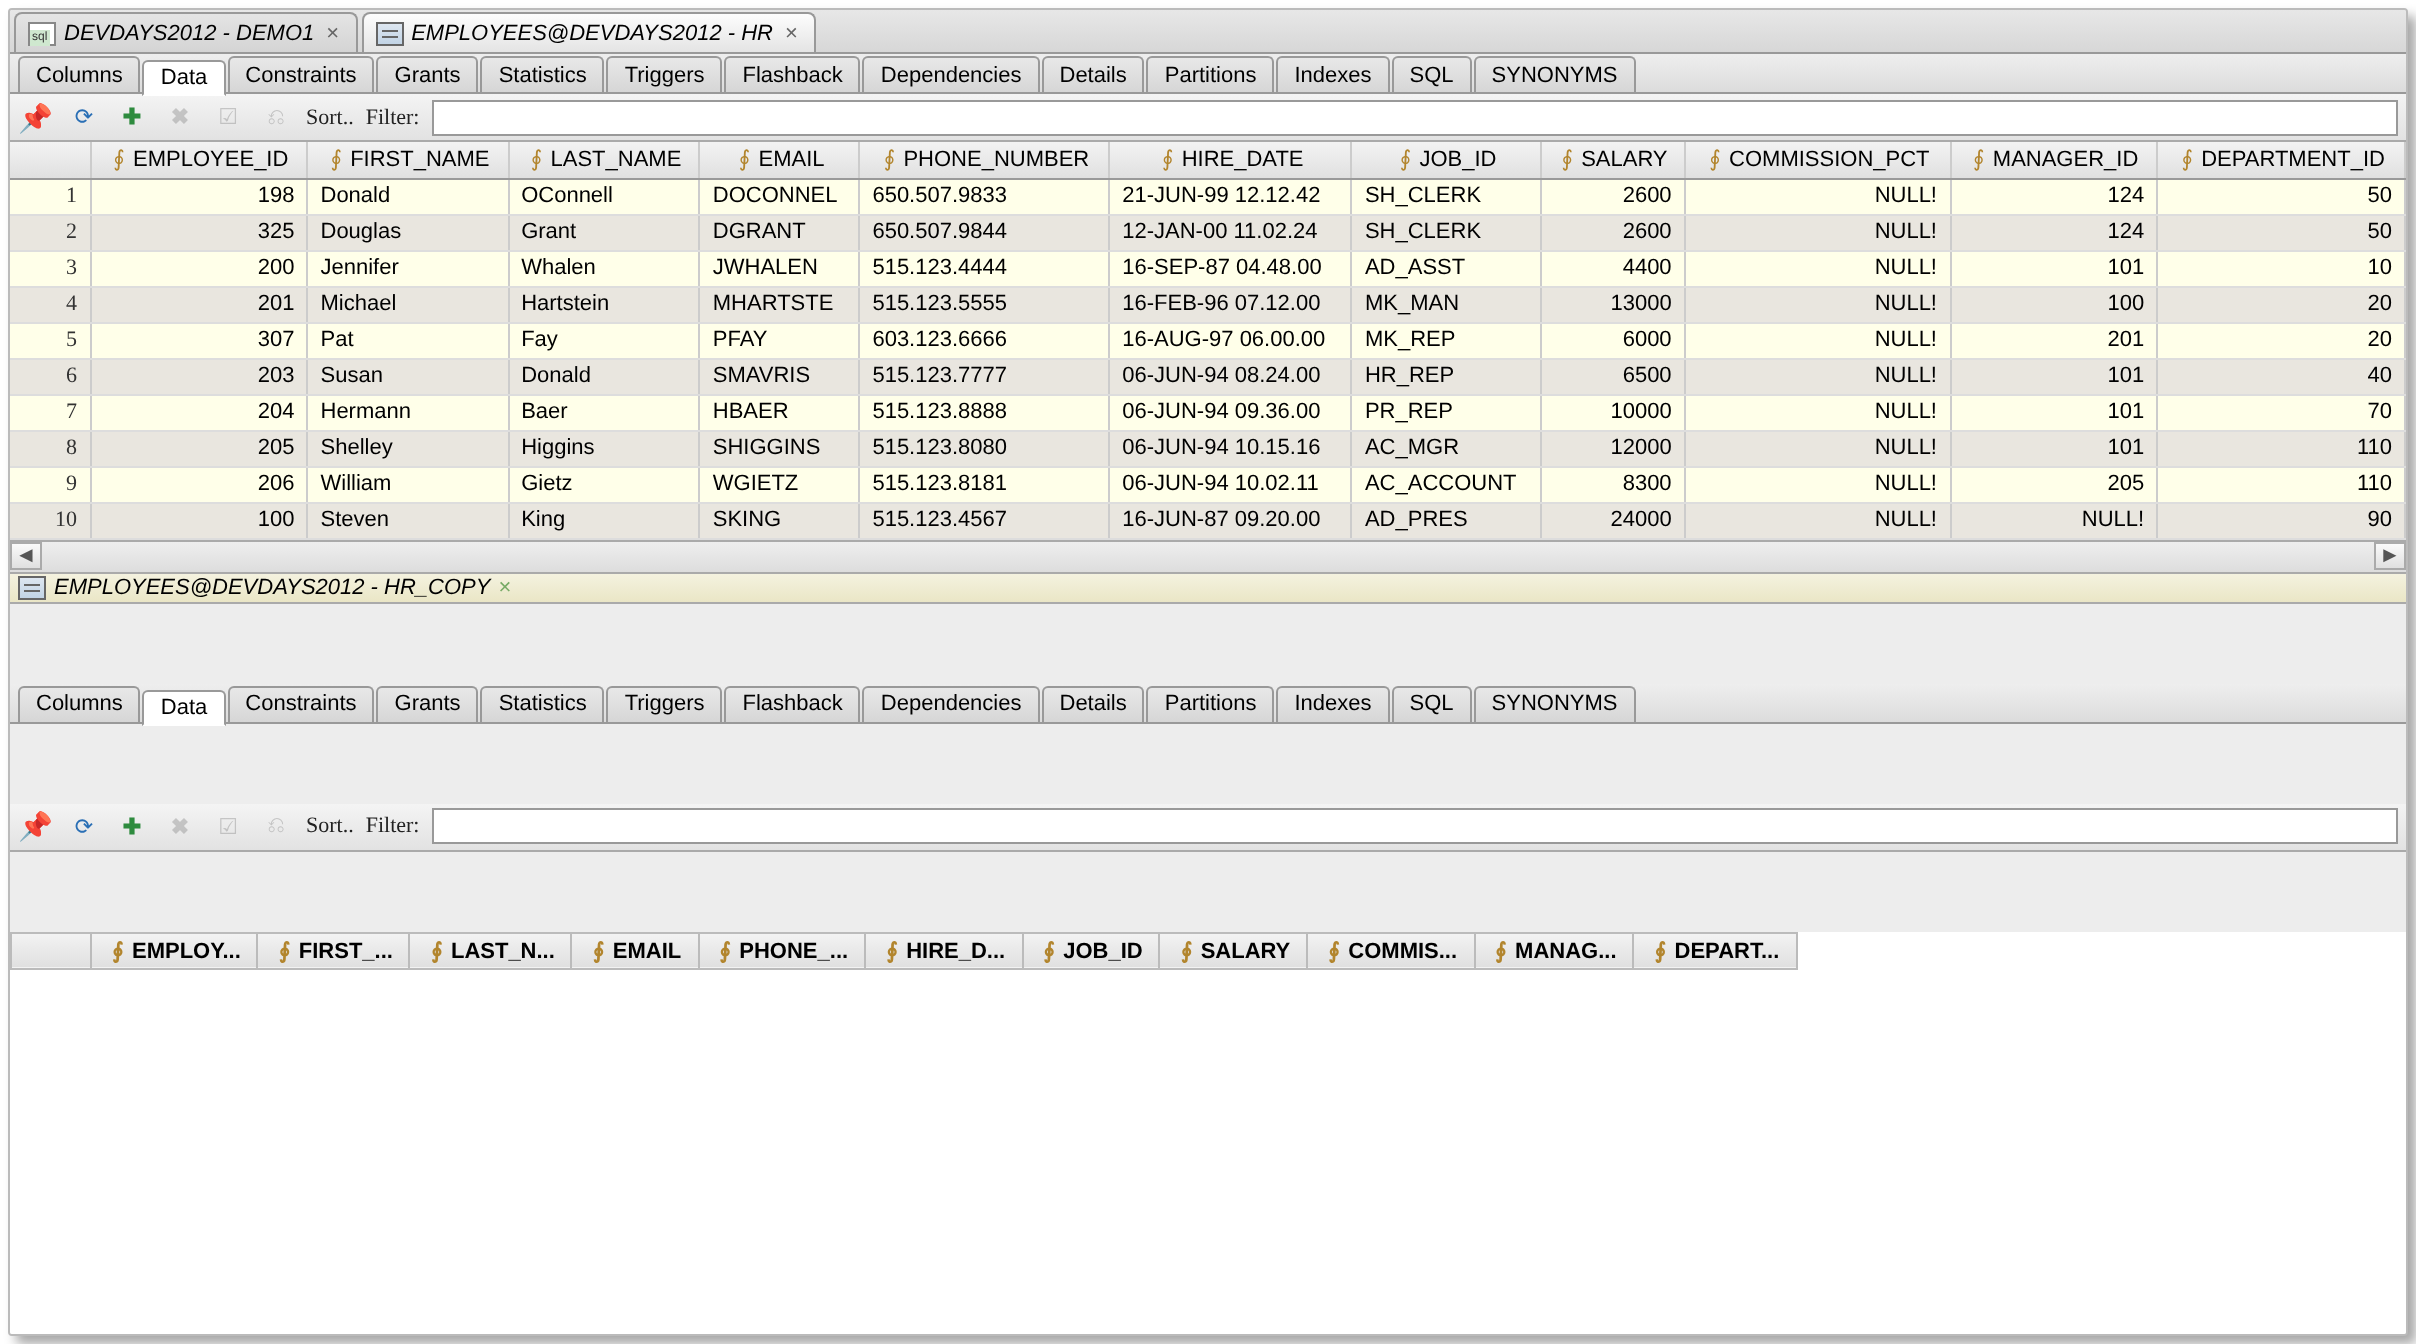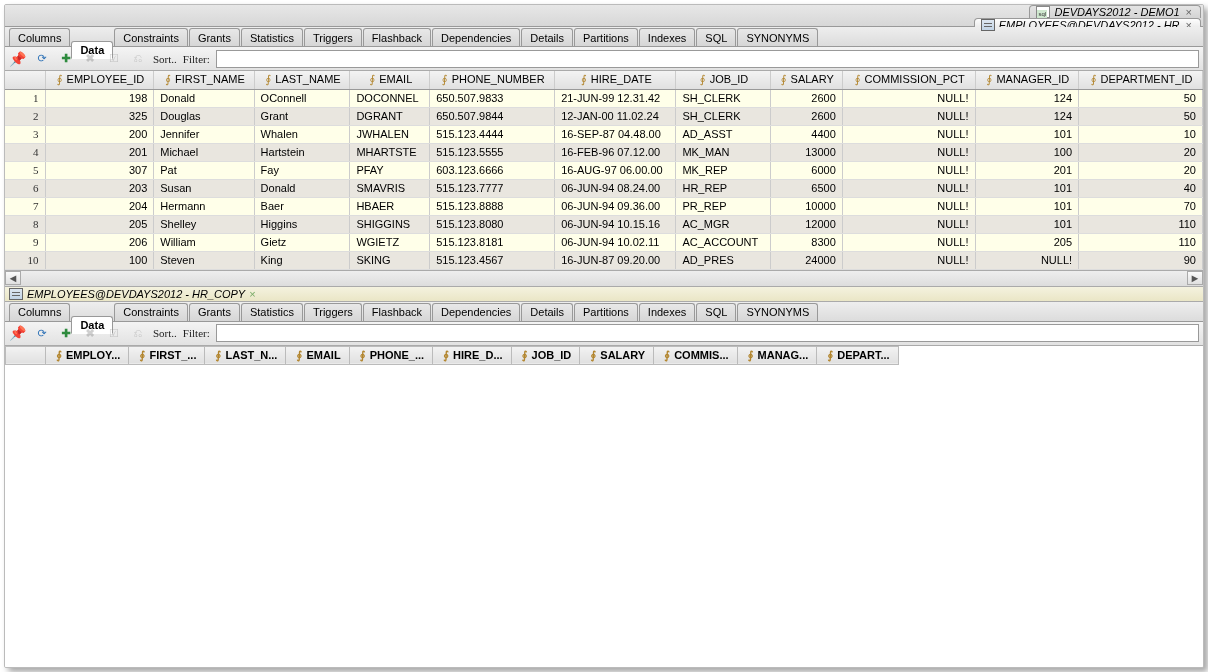--- a/index.html
+++ b/index.html
@@ -1,29 +1,29 @@
 <!DOCTYPE html>
 <html><head>
 <meta charset="utf-8">
 <style>
   * { box-sizing: border-box; font-family: Tahoma, Arial, sans-serif; font-size: 11px; }
   body { margin: 0; background: #fff; padding: 4px; }
   .app-wrap { width: 1200px; height: 664px; border: 1px solid #bbb; background: #ededed; box-shadow: 4px 4px 6px rgba(0,0,0,0.35); display: flex; flex-direction: column; overflow: hidden; border-radius: 2px;}
-  .file-tabs { display: flex; height: 22px; background: linear-gradient(#e7e7e7,#d7d7d7); border-bottom: 1px solid #999; align-items: flex-end; padding-left: 2px; flex-direction: column;}
+  .file-tabs { display: flex; height: 22px; background: linear-gradient(#e7e7e7,#d7d7d7); border-bottom: 1px solid #999; align-items: flex-end; padding-left: 2px;}
   .file-tab { display: inline-flex; align-items: center; height: 20px; background: linear-gradient(#fdfdfd,#e4e4e4); border: 1px solid #999; border-bottom: none; border-top-left-radius: 4px; border-top-right-radius: 4px; padding: 0 6px; margin-right: 2px; gap:4px; font-style: italic; cursor: pointer;}
   .file-tab.inactive { background: linear-gradient(#e4e4e4,#d4d4d4);}
   .file-tab .close-x { font-style: normal; color:#666; padding:0 2px;}
   .sql-icon { display:inline-block; width:14px; height:12px; background:#fff; border:1px solid #888; position:relative; font-style:normal; font-size:7px; line-height:8px; text-align:left; color:#333; }
   .sql-icon::after{ content:"sql"; position:absolute; bottom:-1px; left:0; font-size:6px; background:#cfe8cf; padding:0 1px;}
   .grid-icon { display:inline-block; width:14px; height:12px; border:1px solid #666; background: linear-gradient(#dde6f0,#c2d4e6); position:relative;}
   .grid-icon::before{ content:""; position:absolute; inset:3px 2px; border-top:1px solid #666; border-bottom:1px solid #666;}
   .sub-tabs { display:flex; gap:1px; height:20px; background: linear-gradient(#eeeeee,#dcdcdc); border-bottom:1px solid #999; align-items:flex-end; padding:0 4px;}
   .sub-tab { height:18px; display:inline-flex; align-items:center; padding:0 8px; background: linear-gradient(#fdfdfd,#e6e6e6); border:1px solid #999; border-bottom:none; border-top-left-radius:3px; border-top-right-radius:3px; cursor:pointer;}
   .sub-tab.inactive { background: linear-gradient(#e8e8e8,#d6d6d6);}
-  .sub-tab.active { background:#fff; font-weight:bold; position:relative; top:13px; border-bottom:1px solid #fff;}
+  .sub-tab.active { background:#fff; font-weight:normal; position:relative; top:2px; border-bottom:1px solid #fff;}
   .toolbar { display:flex; align-items:center; height:24px; background:linear-gradient(#f4f4f4,#e2e2e2); border-bottom:1px solid #aaa; padding:0 4px; gap:6px;}
   .tbtn { width:18px; height:18px; display:inline-flex; align-items:center; justify-content:center; border:1px solid transparent; border-radius:2px; cursor:pointer;}
   .tbtn.disabled{ opacity:.4; cursor:default;}
   .pin-icon{ color:#c0392b; font-size:14px;}
   .refresh-icon{ color:#2a6fb5;}
   .plus-icon{ color:#2e8b3e; font-weight:bold;}
   .x-icon{ color:#888; font-weight:bold;}
   .commit-icon, .db-icon { color:#888;}
   .sort-label, .filter-label{ color:#222; cursor:pointer;font-family:Liberation Serif, serif;}
   .filter-input { flex:1; height:18px; border:1px solid #999; background:#fff; padding:0 4px;}
@@ -34,21 +34,21 @@
   .rownum-col{ width:40px; text-align:right; background:linear-gradient(#f3f3f3,#e0e0e0); color:#333; font-family:Tahoma; font-size:11px; border-right:1px solid #999;}
   .key-glyph{ display:inline-block; width:10px; color:#b2852d; margin-right:2px;}
   tbody tr.odd  td{ background:#ffffe9;}
   tbody tr.even td{ background:#e9e6df;}
   .num { text-align:right;}
   .null { text-align:right;}
   .scrollbar-placeholder{ height:16px; background:linear-gradient(#eee,#ddd); border-top:1px solid #aaa; display:flex; align-items:center;}
   .scrollbar-placeholder .arrow{ width:16px; height:14px; display:flex;align-items:center;justify-content:center; border:1px solid #aaa; background:linear-gradient(#fafafa,#e0e0e0); color:#555; }
   .pane { display:flex; flex-direction:column; }
   .pane.top { flex: 0 0 auto; }
-  .pane.bottom { flex: 1 1 auto; }
+  .pane.bottom { flex: 1 1 auto; gap: 40px; }
   .header-bar{ height:16px; background: linear-gradient(#f4f2df,#eae6c6); border-top:1px solid #aaa; border-bottom:1px solid #aaa; display:flex; align-items:center; padding:0 4px; gap:4px; font-style:italic;}
   .header-bar .close-x{ font-style:normal; color:#7a6;}
   .bottom-grid-area{ flex:1; background:#fff; }
   table.header-only { border-collapse:collapse; width:auto; font-family:Tahoma; font-size:11px;}
   table.header-only th { background:linear-gradient(#f3f3f3,#e0e0e0); border:1px solid #bbb; padding:2px 8px; height:18px; white-space:nowrap; font-weight:bold;}
   table.header-only th .key-glyph{ color:#b2852d;}
 </style>
 </head>
 <body>
 <div class="app-wrap">
@@ -123,21 +123,21 @@
             </tr>
           </thead>
       <tbody id="top-body">
             <tr class="odd">
               <td class="rownum-col">1</td>
               <td class="num">198</td>
               <td>Donald</td>
               <td>OConnell</td>
               <td>DOCONNEL</td>
               <td>650.507.9833</td>
-              <td>21-JUN-99 12.31.42</td>
+              <td>21-JUN-99 12.12.42</td>
               <td>SH_CLERK</td>
               <td class="num">2600</td>
               <td class="null">NULL!</td>
               <td class="num">124</td>
               <td class="num">50</td>
             </tr>
             <tr class="even">
               <td class="rownum-col">2</td>
               <td class="num">325</td>
               <td>Douglas</td>

